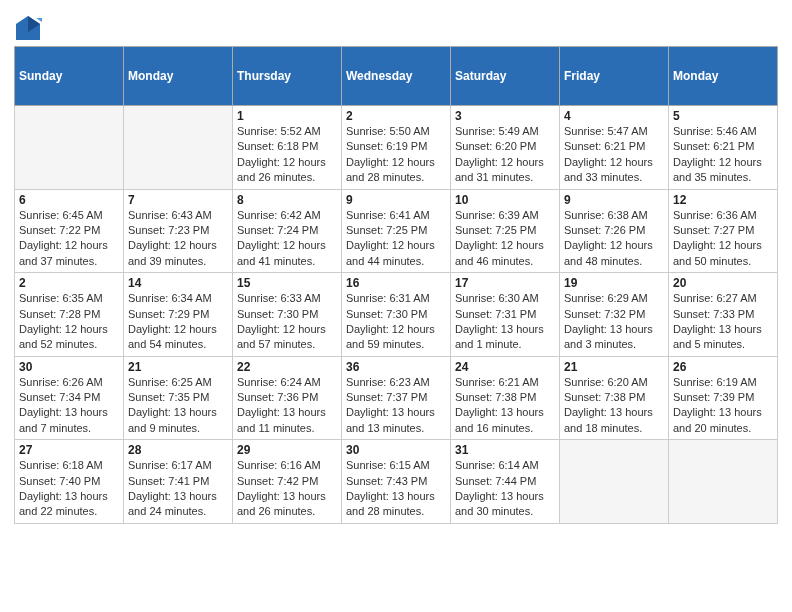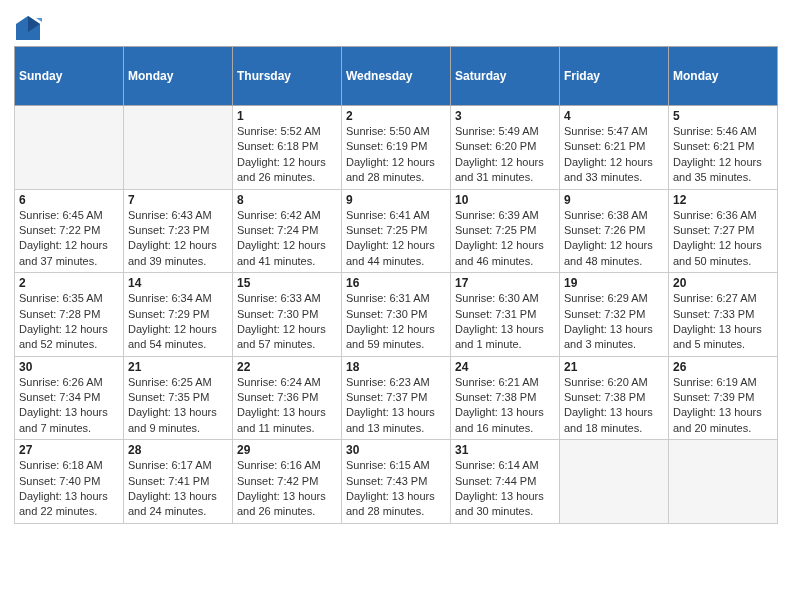--- a/index.html
+++ b/index.html
@@ -230,21 +230,21 @@
           </td>
           <td>
             <span class="day-num">21</span>
             <div class="cell-text">Sunrise: 6:25 AM<br>Sunset: 7:35 PM<br>Daylight: 13 hours and 9 minutes.</div>
           </td>
           <td>
             <span class="day-num">22</span>
             <div class="cell-text">Sunrise: 6:24 AM<br>Sunset: 7:36 PM<br>Daylight: 13 hours and 11 minutes.</div>
           </td>
           <td>
-            <span class="day-num">18</span>
+            <span class="day-num">36</span>
             <div class="cell-text">Sunrise: 6:23 AM<br>Sunset: 7:37 PM<br>Daylight: 13 hours and 13 minutes.</div>
           </td>
           <td>
             <span class="day-num">24</span>
             <div class="cell-text">Sunrise: 6:21 AM<br>Sunset: 7:38 PM<br>Daylight: 13 hours and 16 minutes.</div>
           </td>
           <td>
             <span class="day-num">21</span>
             <div class="cell-text">Sunrise: 6:20 AM<br>Sunset: 7:38 PM<br>Daylight: 13 hours and 18 minutes.</div>
           </td>

